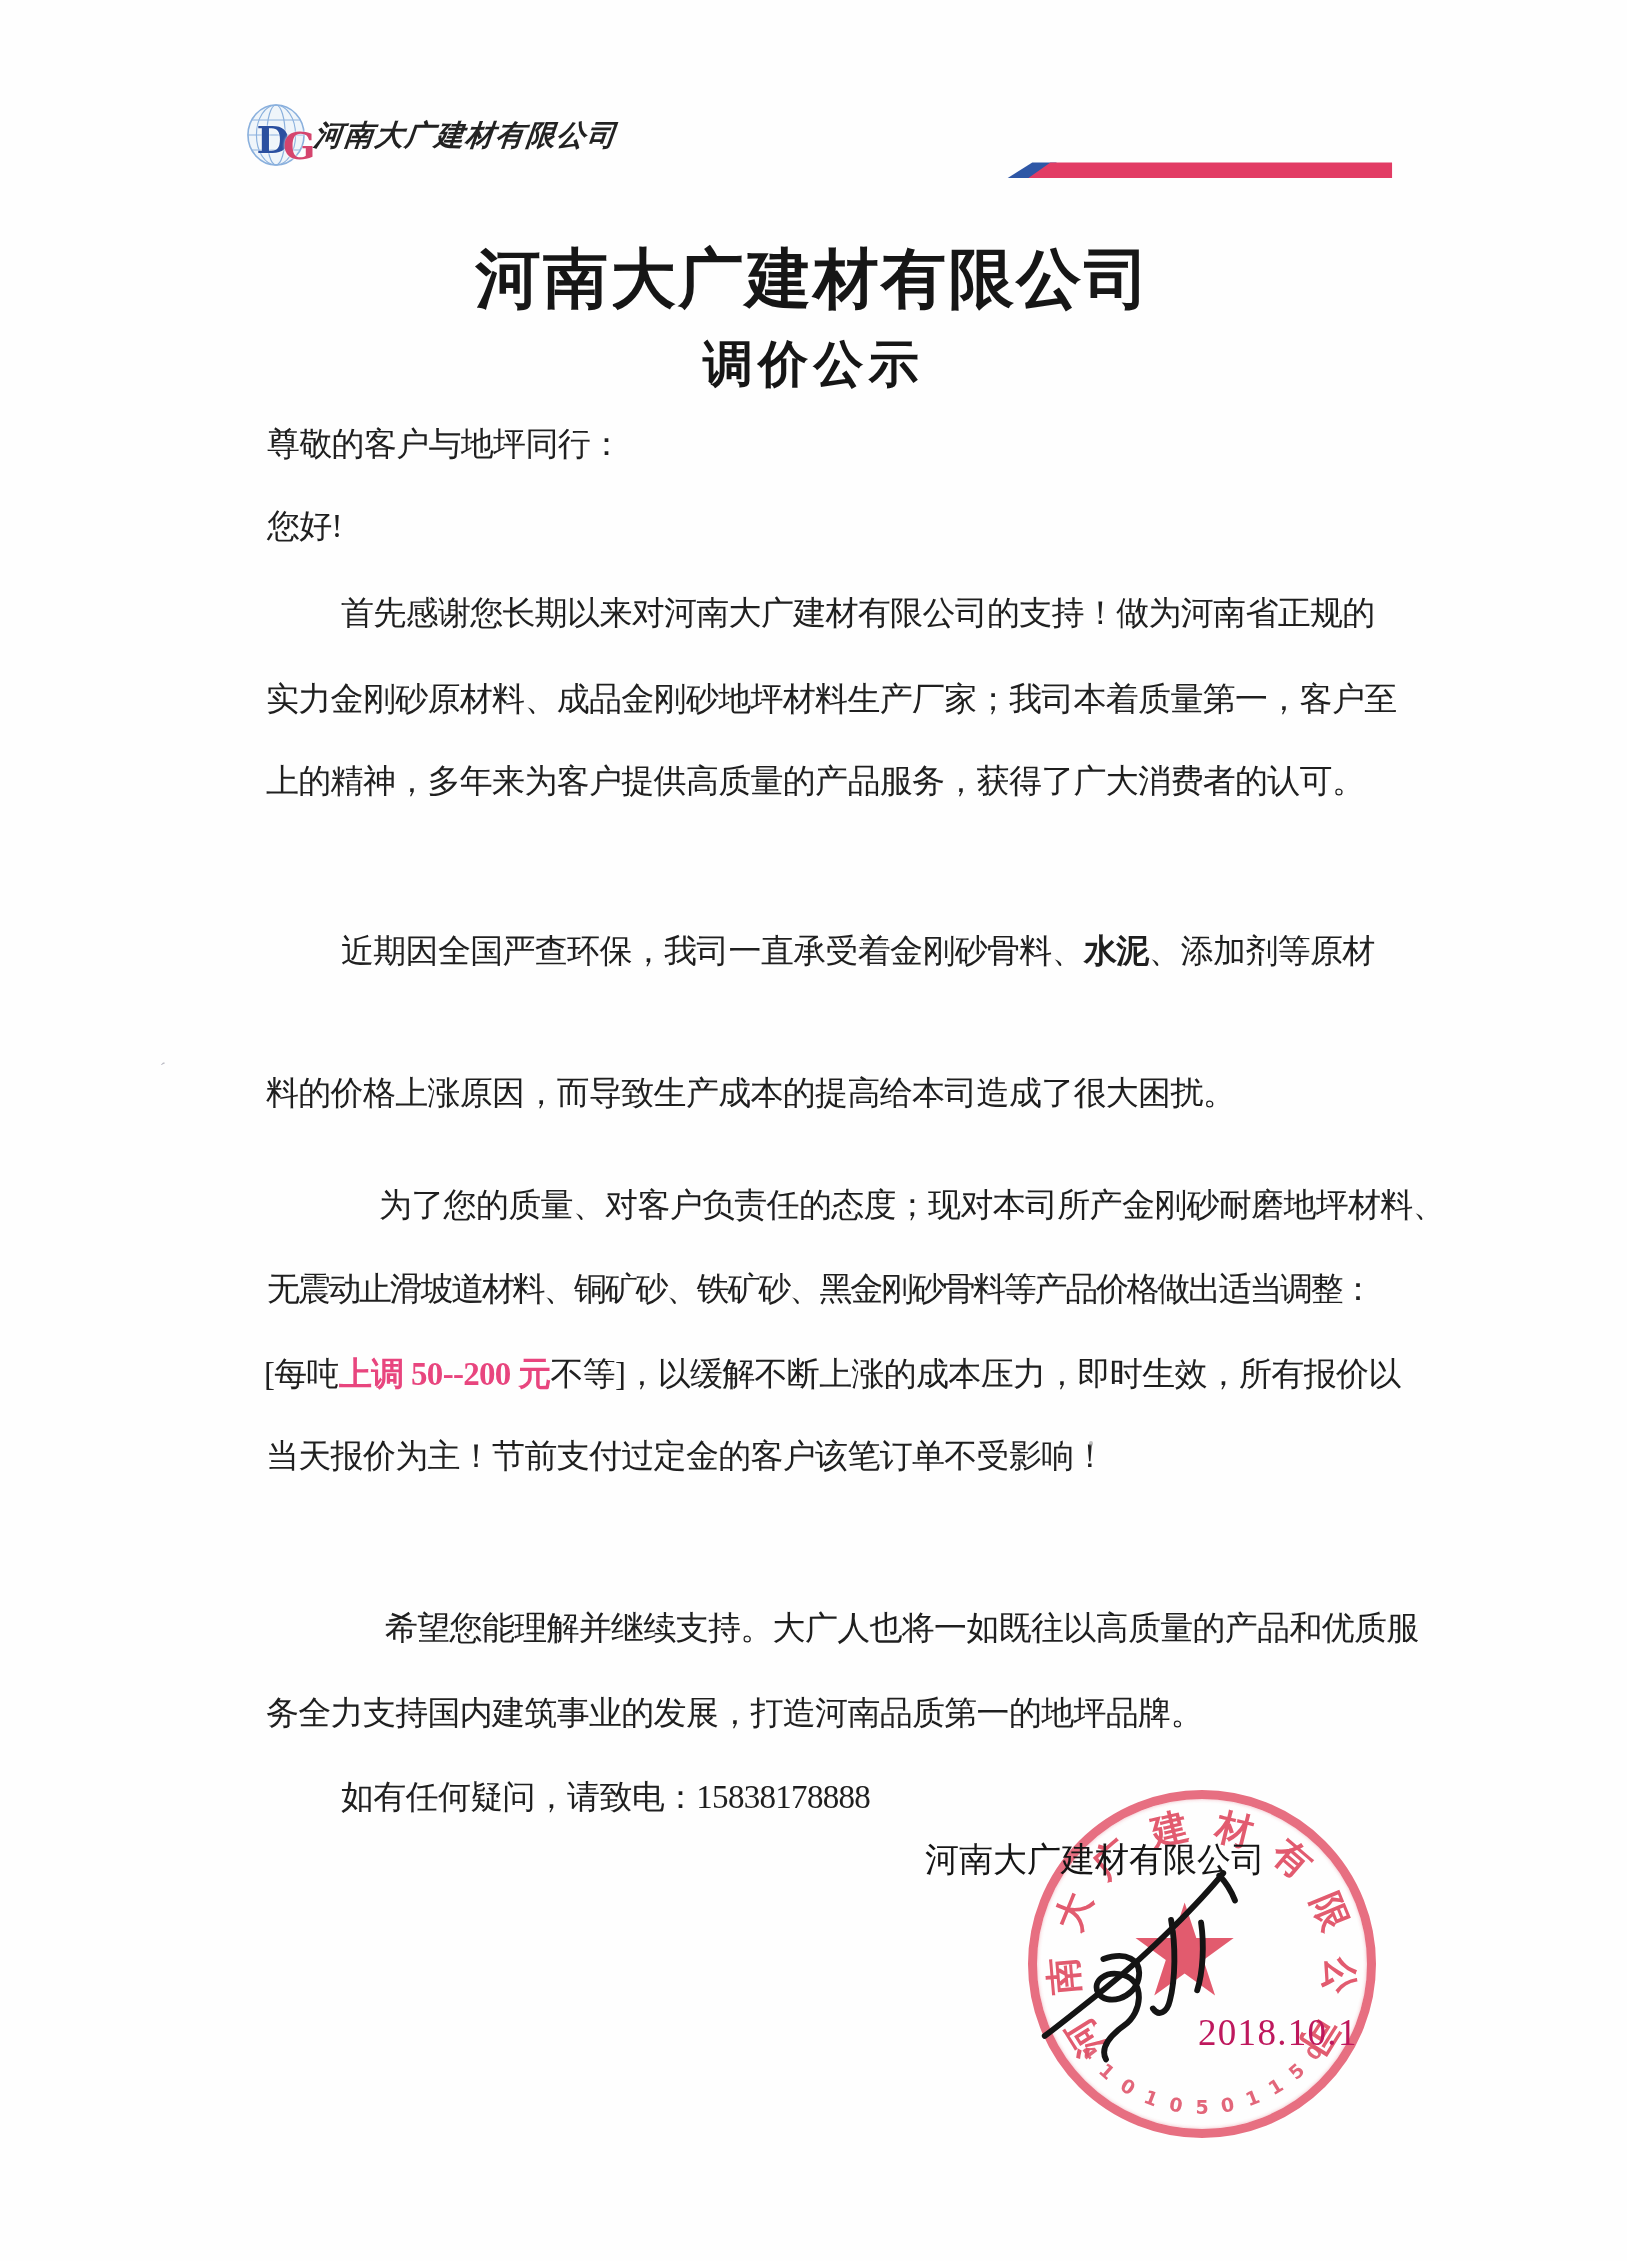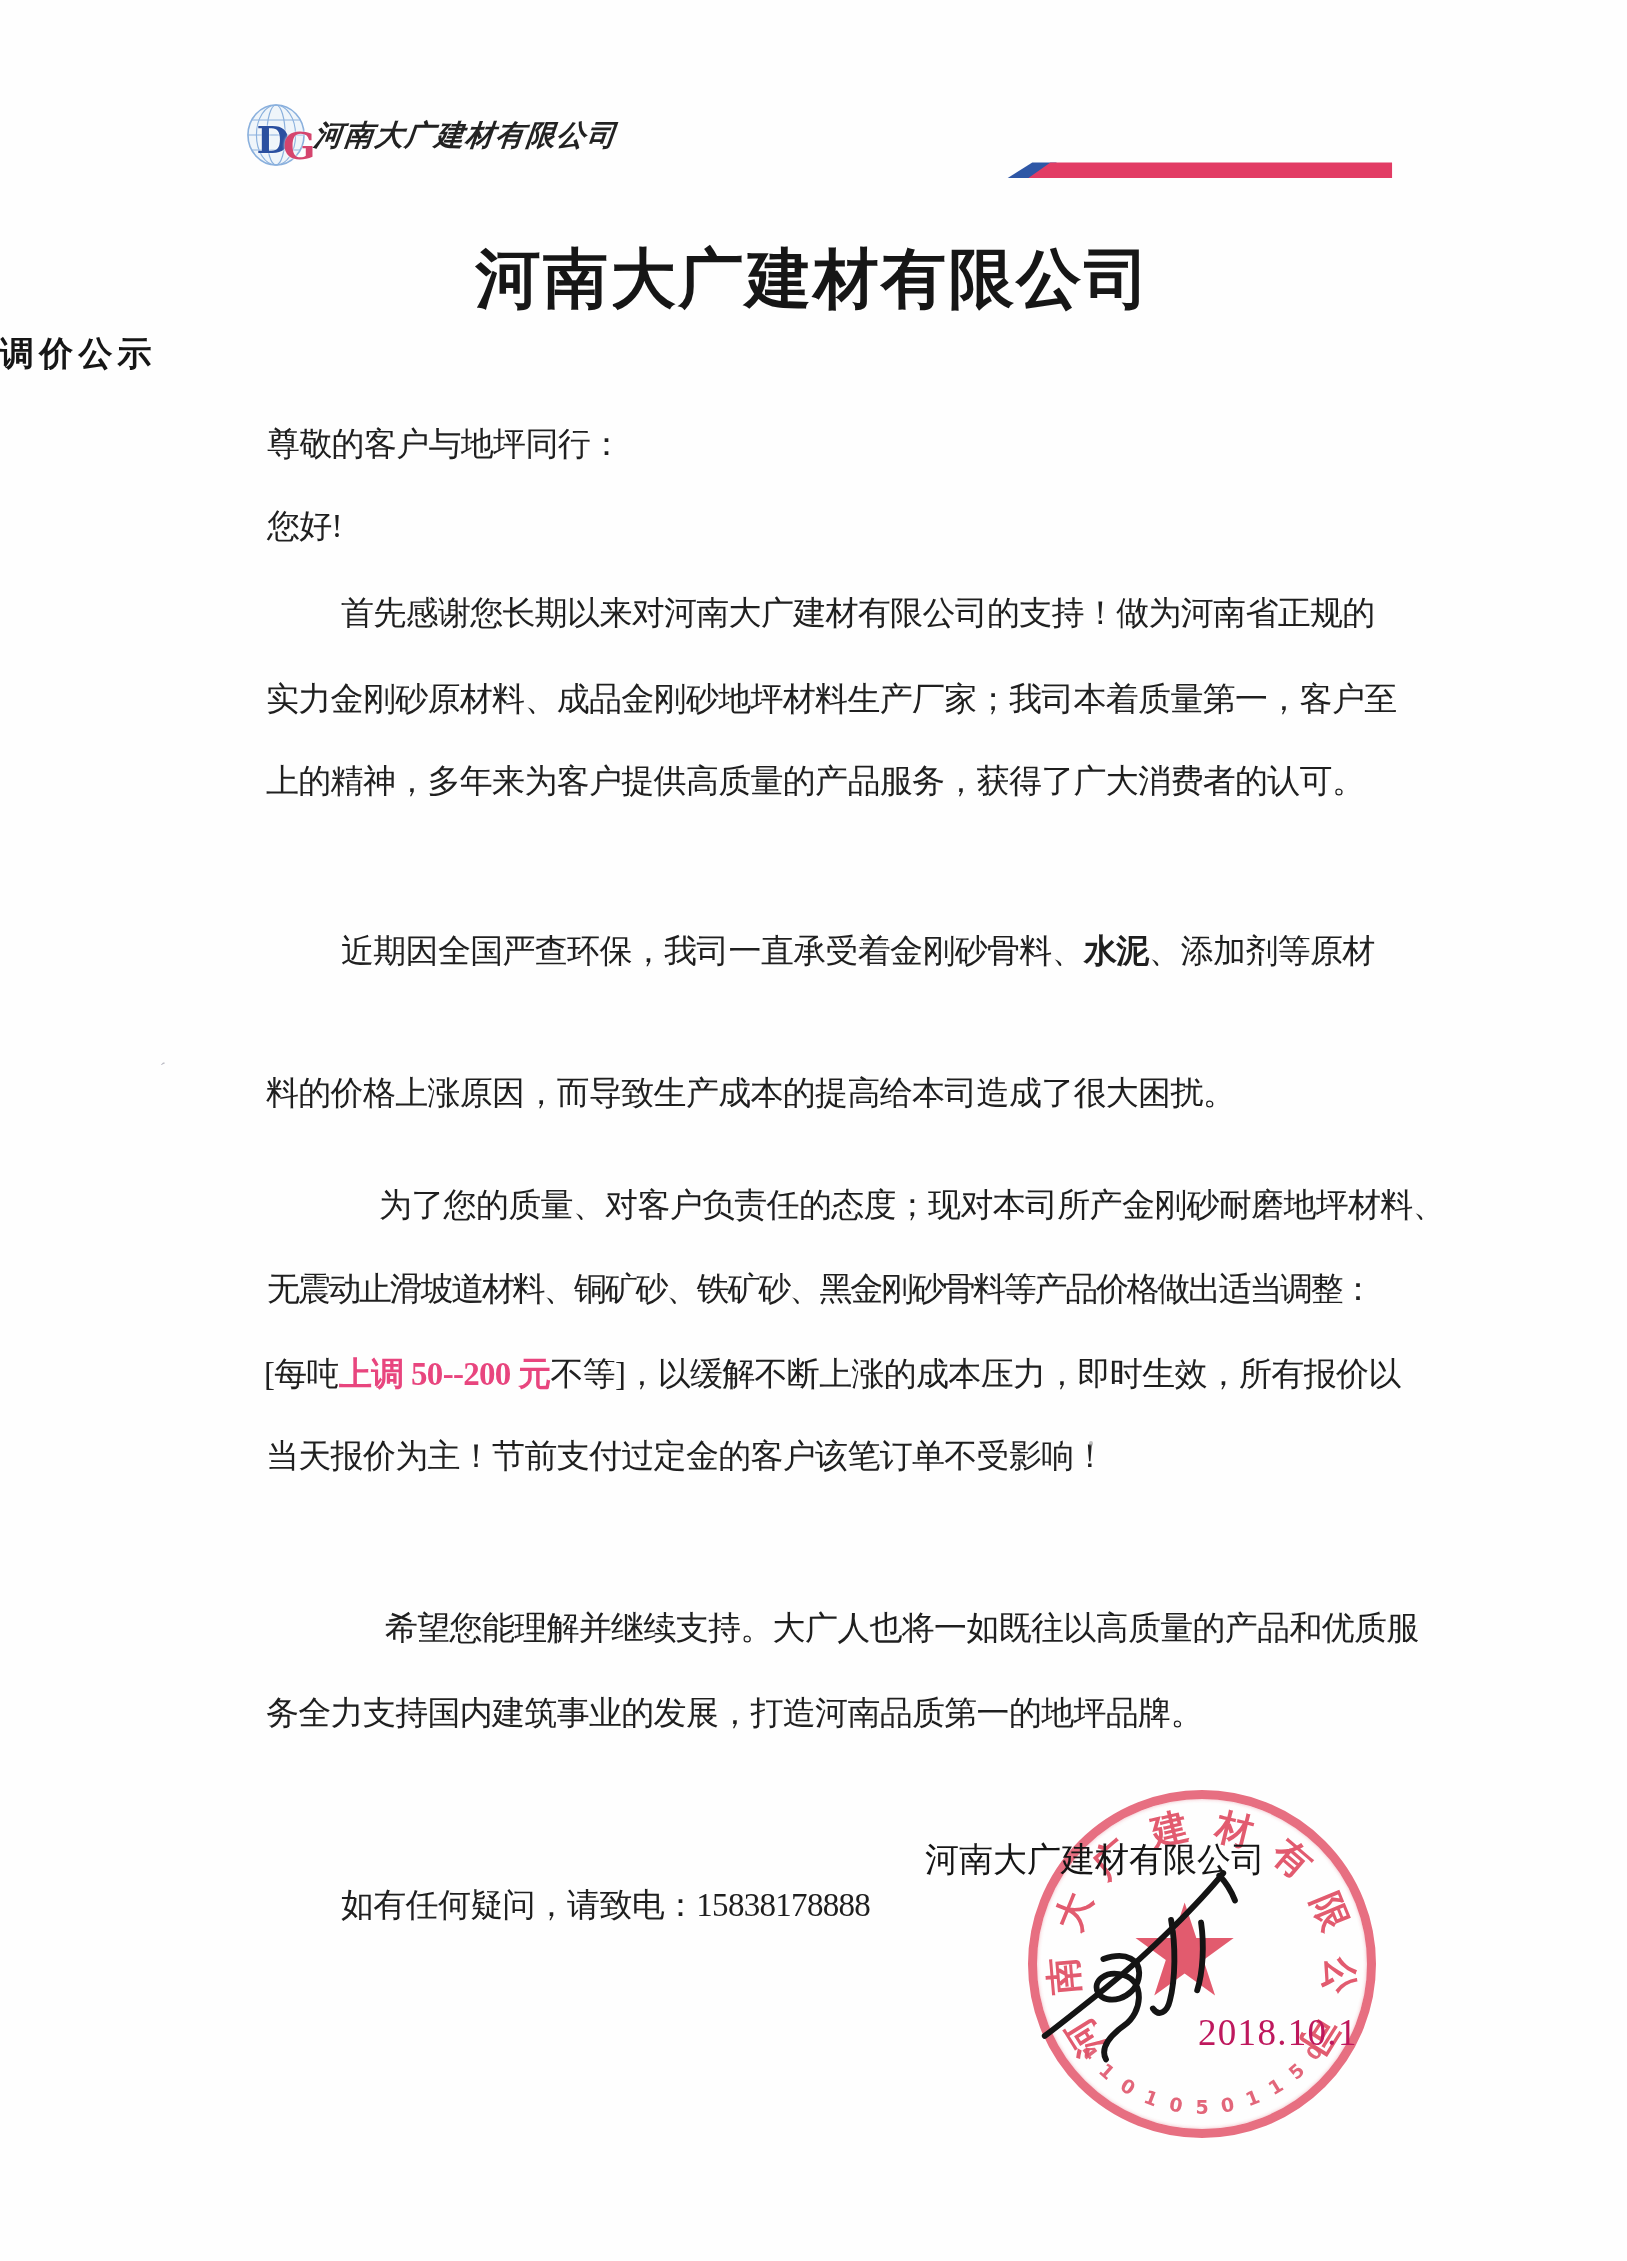--- a/index.html
+++ b/index.html
@@ -15,22 +15,22 @@
   .logo-d{position:absolute;left:10.4px;top:18px;font-size:38px;font-weight:bold;
           color:#2b50a0;font-family:"DejaVu Serif",serif;text-shadow:0 0 2.6px #fff;}
   .logo-g{position:absolute;left:37px;top:23.5px;font-size:38px;font-weight:bold;
           color:#d5456e;font-family:"DejaVu Serif",serif;text-shadow:0 0 2.6px #fff;}
   .logo-script{position:absolute;left:68px;top:17px;font-size:29px;font-weight:bold;
           font-style:italic;transform:skewX(-6deg);letter-spacing:1.3px;color:#222;white-space:nowrap;}
   .ribbon{position:absolute;left:996px;top:158px;}
   
   .doc-title{position:absolute;left:0;right:0;top:235px;text-align:center;
     font-size:65px;font-weight:bold;letter-spacing:2.6px;color:#161616;}
-  .doc-subtitle{position:absolute;left:0;right:0;top:331px;
-    font-size:34px;font-weight:bold;letter-spacing:5.2px;color:#161616;}
+  .doc-subtitle{position:absolute;left:0;right:0;top:331px;text-align:center;
+    font-size:50px;font-weight:bold;letter-spacing:5.2px;color:#161616;}
   
   .line{position:absolute;font-size:33px;line-height:42px;white-space:nowrap;
         letter-spacing:-0.7px;color:#1f1f1f;}
   .b{font-weight:bold;}
   .hl{color:#e8457e;font-weight:bold;}
   .tight{letter-spacing:-2.3px;}
   
   .seal{position:absolute;left:1028px;top:1790px;width:348px;height:348px;z-index:3;}
   .seal-ring{position:absolute;inset:0;border:9.8px solid #e25066;border-radius:50%;
              opacity:.82;box-shadow:inset 0 0 3.9px rgba(224,80,102,.5);}
@@ -94,21 +94,21 @@
 <div class="line" style="left:341px;top:1184px;margin-left:38px;">为了您的质量、对客户负责任的态度；现对本司所产金刚砂耐磨地坪材料、</div>
 <div class="line tight" style="left:267px;top:1268px;">无震动止滑坡道材料、铜矿砂、铁矿砂、黑金刚砂骨料等产品价格做出适当调整：</div>
 <div class="line" style="left:264px;top:1353px;">
   <span>[每吨</span><span class="hl">上调 50--200 元</span><span>不等]，以缓解不断上涨的成本压力，即时生效，所有报价以</span>
 </div>
 <div class="line" style="left:266px;top:1435px;">当天报价为主！节前支付过定金的客户该笔订单不受影响！</div>
 
 <div class="line" style="left:341px;top:1607px;margin-left:44px;">希望您能理解并继续支持。大广人也将一如既往以高质量的产品和优质服</div>
 <div class="line" style="left:266px;top:1692px;">务全力支持国内建筑事业的发展，打造河南品质第一的地坪品牌。</div>
 
-<div class="line" style="left:341px;top:1884px;">
+<div class="line" style="left:341px;top:1776px;">
   <span>如有任何疑问，请致电：</span><span>15838178888</span>
 </div>
 
 <div class="seal">
   <div class="seal-ring"></div>
   <div class="seal-star">★</div>
 <span class="seal-ch" style="transform: rotate(-122deg) translateY(-138px);">河</span>
     <span class="seal-ch" style="transform: rotate(-94.8889deg) translateY(-138px);">南</span>
     <span class="seal-ch" style="transform: rotate(-67.7778deg) translateY(-138px);">大</span>
     <span class="seal-ch" style="transform: rotate(-40.6667deg) translateY(-138px);">广</span>

